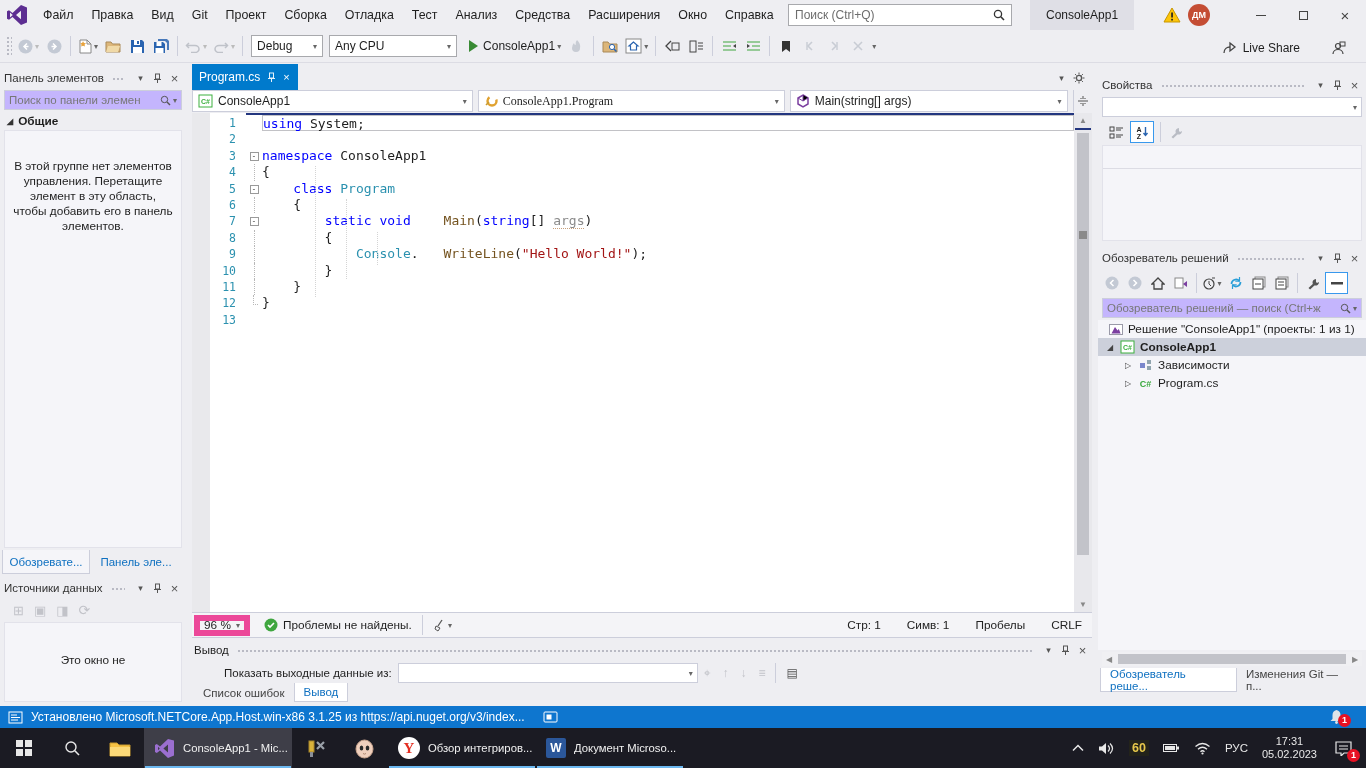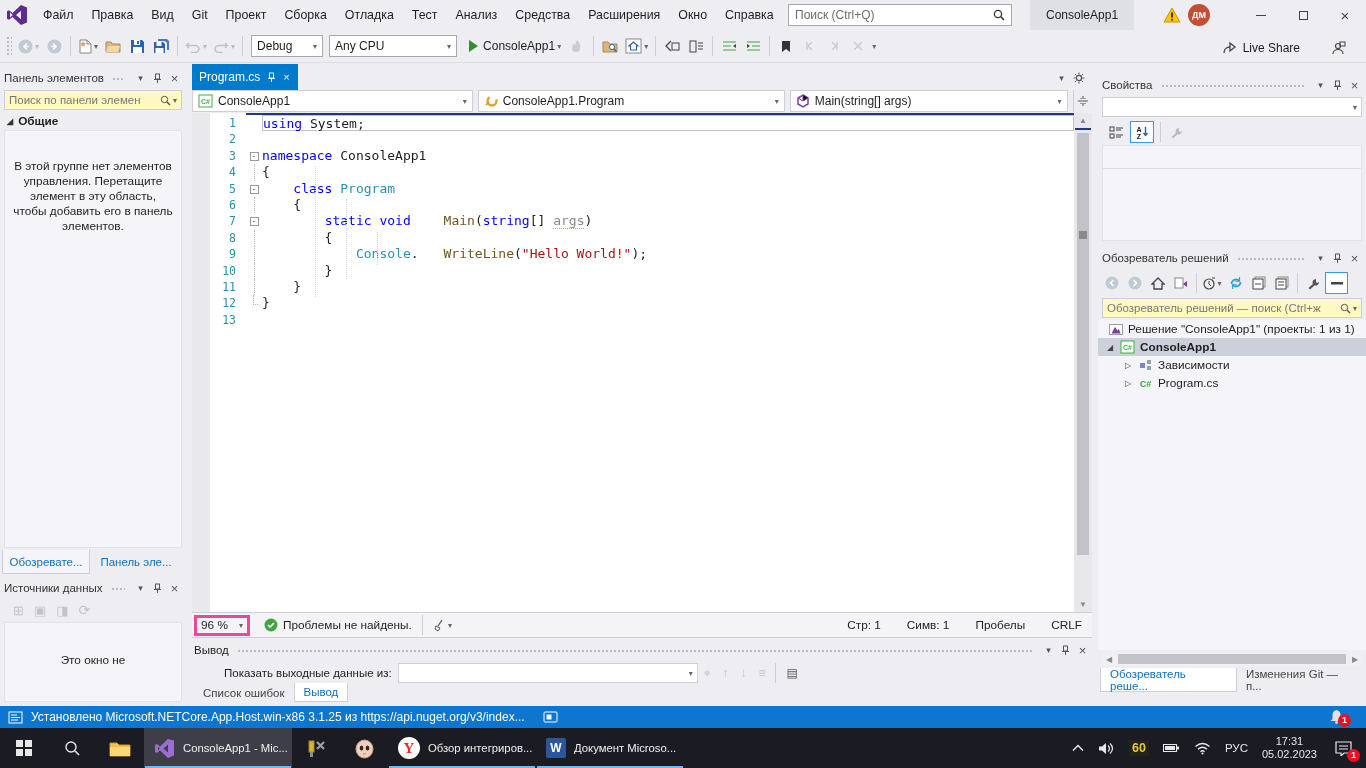--- a/index.html
+++ b/index.html
@@ -38,21 +38,21 @@
   .play-tri{width:0;height:0;border-left:9px solid #388a34;border-top:6px solid transparent;border-bottom:6px solid transparent;margin-right:5px;}
   #run-label{font-size:12px;}
   #live-share{position:absolute;right:60px;top:36px;display:flex;align-items:center;height:24px;padding:0 6px;}
   #feedback-btn{position:absolute;right:20px;top:36px;height:24px;display:flex;align-items:center;}
 
   
   .panel-header{position:absolute;display:flex;align-items:center;font-size:11.5px;color:#333;}
   .grip{flex:1;height:5px;margin:2px 6px 0 8px;background-image:radial-gradient(circle,#b9bac4 .9px,transparent 1.1px);background-size:4px 4px;}
   .hicon{width:15px;height:15px;display:flex;align-items:center;justify-content:center;color:#555;font-size:9px;margin-left:2px;}
   .hicon.x{font-size:13px;}
-  .searchbox{position:absolute;background:#fef9c3;border:1px solid #cccedb;display:flex;align-items:center;padding:0 4px;}
+  .searchbox{position:absolute;background:#c4b5fd;border:1px solid #cccedb;display:flex;align-items:center;padding:0 4px;}
   .searchbox input{flex:1;min-width:0;border:none;outline:none;background:transparent;font-size:11.5px;font-family:"Liberation Sans",sans-serif;color:#333;}
   .searchbox input::placeholder{color:#777;}
   #toolbox-section{position:absolute;left:4px;top:112px;width:178px;height:18px;display:flex;align-items:center;background:#eeeef2;font-size:11.8px;font-weight:bold;}
   .tw-arrow{font-size:8px;color:#333;margin:0 5px 0 3px;}
   #toolbox-content{position:absolute;left:4px;top:130px;width:178px;height:418px;background:#f5f5f9;border:1px solid #e2e2ea;}
   #toolbox-msg{margin:28px 8px 0;text-align:center;font-size:11.8px;color:#1e1e1e;line-height:15px;}
   .dock-tab{position:absolute;height:24px;display:flex;align-items:center;justify-content:center;font-size:11.5px;padding:0 4px;color:#444;}
   .dock-tab.on{background:#f5f5f9;border:1px solid #cccedb;border-top:none;color:#0e70c0;}
   #ds-toolbar{position:absolute;left:4px;top:598px;width:178px;height:24px;display:flex;align-items:center;background:#eeeef2;padding-left:4px;}
   #ds-content{position:absolute;left:4px;top:622px;width:178px;height:80px;background:#f5f5f9;border:1px solid #e2e2ea;}
@@ -60,21 +60,21 @@
   .gray-ico{color:#c2c3c9;font-size:13px;margin:0 5px;}
 
   
   #doc-tab{position:absolute;left:192px;top:64px;width:106px;height:26px;background:#007acc;color:#fff;display:flex;align-items:center;padding:0 7px;font-size:12px;}
   #doc-tab .pin{margin-left:7px;opacity:.9;}
   #doc-tab .tx{margin-left:7px;font-size:11px;}
   #tabwell-icons{position:absolute;left:1052px;top:70px;display:flex;color:#555;}
   #navbar{position:absolute;left:192px;top:90px;width:900px;height:23px;background:#eeeef2;display:flex;}
   .nav-combo{height:22px;background:#fff;border:1px solid #cccedb;display:flex;align-items:center;padding:0 5px;font-size:12px;margin-right:5px;}
   .nav-combo .caret{margin-left:auto;}
-  #nav-c1{width:289px;}#nav-c2{width:316px;}#nav-c3{width:286px;}
+  #nav-c1{width:289px;}#nav-c2{width:316px;font-family:Liberation Serif, serif;}#nav-c3{width:286px;}
   #split-btn{width:20px;height:22px;border-left:1px solid #cccedb;display:flex;align-items:center;justify-content:center;}
 
   #editor{position:absolute;left:192px;top:113px;width:900px;height:499px;background:#fff;overflow:hidden;}
   #bp-margin{position:absolute;left:0;top:0;width:18px;height:100%;background:#e9e9ec;}
   #topline{position:absolute;left:54px;right:18px;top:0;height:2px;background:#23367f;}
   #code-lines{position:absolute;left:18px;top:2px;right:18px;}
   .code-line{display:flex;height:16.4px;line-height:16.4px;font-family:"DejaVu Sans Mono",monospace;font-size:13px;white-space:pre;}
   .ln{width:36px;text-align:right;padding-right:10px;color:#2b91af;font-size:11.5px;flex:none;}
   .fold{width:16px;flex:none;position:relative;}
   .fold-box{display:block;width:9px;height:9px;margin:4px auto 0;border:1px solid #9a9a9a;background:#fff;font:8px/7px "DejaVu Sans Mono",monospace;text-align:center;color:#555;}
@@ -87,21 +87,21 @@
   .iguide{position:absolute;border-left:1px dotted #d4d4d4;width:0;}
   
   #ed-scroll{position:absolute;right:0;top:0;width:18px;height:100%;background:#e8e8ec;}
   .sb-arrow{position:absolute;left:0;width:18px;text-align:center;color:#888;font-size:8px;}
   #sb-caretmark{position:absolute;left:1px;right:1px;top:15px;height:2px;background:#23367f;}
   #sb-thumb{position:absolute;left:3px;width:12px;top:20px;height:422px;background:#c2c3c9;}
   #sb-mark{position:absolute;left:5px;width:8px;top:118px;height:8px;background:#8a8a8a;}
 
   
   #editor-status{position:absolute;left:192px;top:612px;width:900px;height:25px;background:#f4f4f7;border-top:1px solid #cccedb;display:flex;align-items:center;font-size:11.8px;}
-  #zoom-select{width:56px;height:21px;border:3px solid #ec4899;display:flex;align-items:center;padding:0 4px;margin-left:2px;}
+  #zoom-select{width:56px;height:21px;border:6px solid #ec4899;display:flex;align-items:center;padding:0 4px;margin-left:2px;}
   #zoom-select .caret{margin-left:auto;}
   #health{display:flex;align-items:center;margin-left:14px;}
   #health span{margin-left:5px;}
   .es-right{margin-left:26px;color:#222;}
   #es-line{margin-left:auto;}
 
   
   #output-panel{position:absolute;left:192px;top:637px;width:900px;height:46px;background:#eeeef2;border-top:1px solid #cccedb;}
   #output-header{position:absolute;left:2px;top:2px;right:2px;height:20px;display:flex;align-items:center;font-size:11.5px;}
   #output-row{position:absolute;left:4px;top:24px;right:4px;height:22px;display:flex;align-items:center;}

